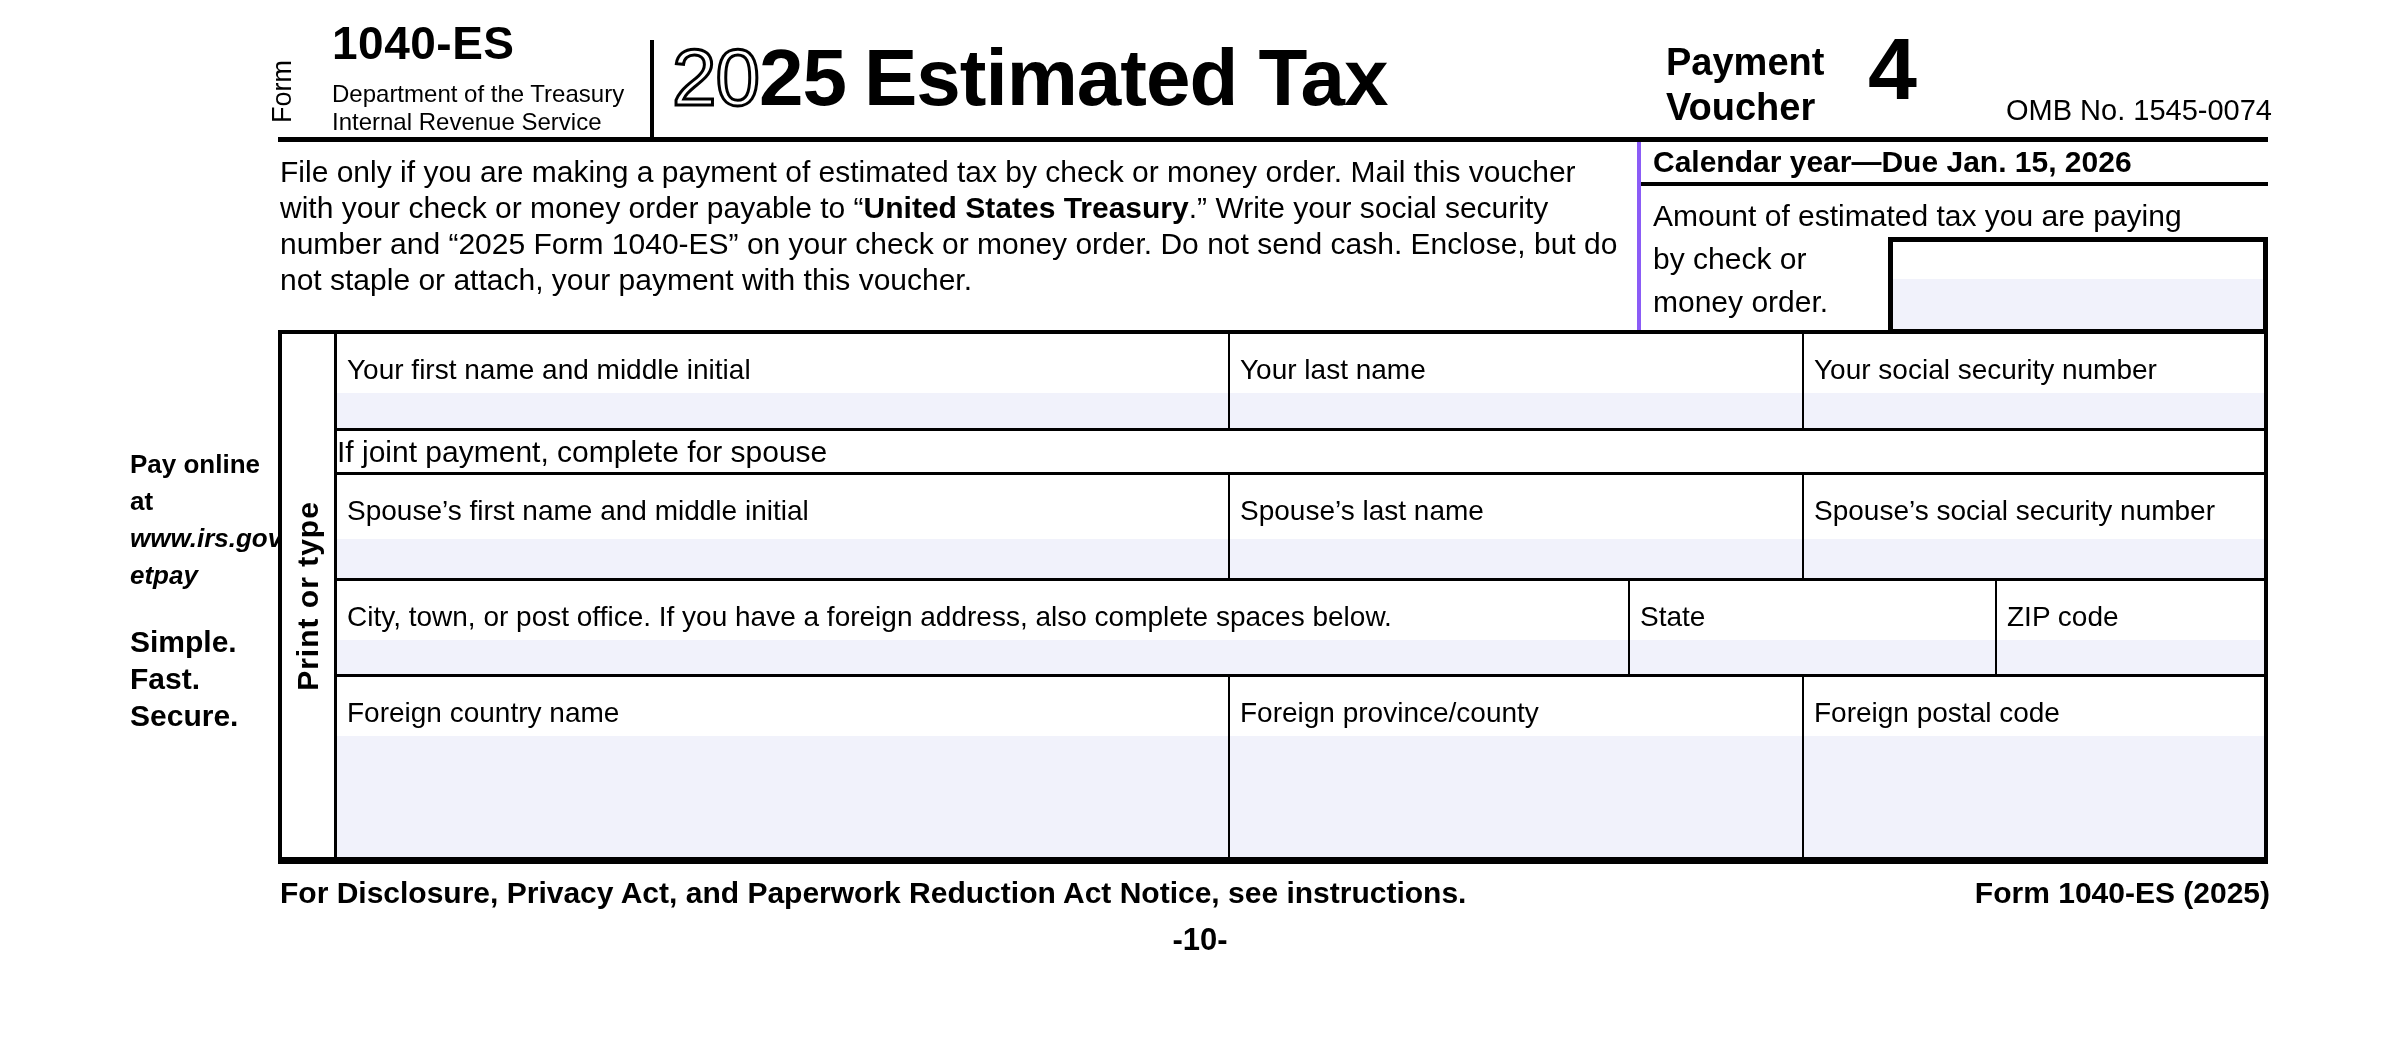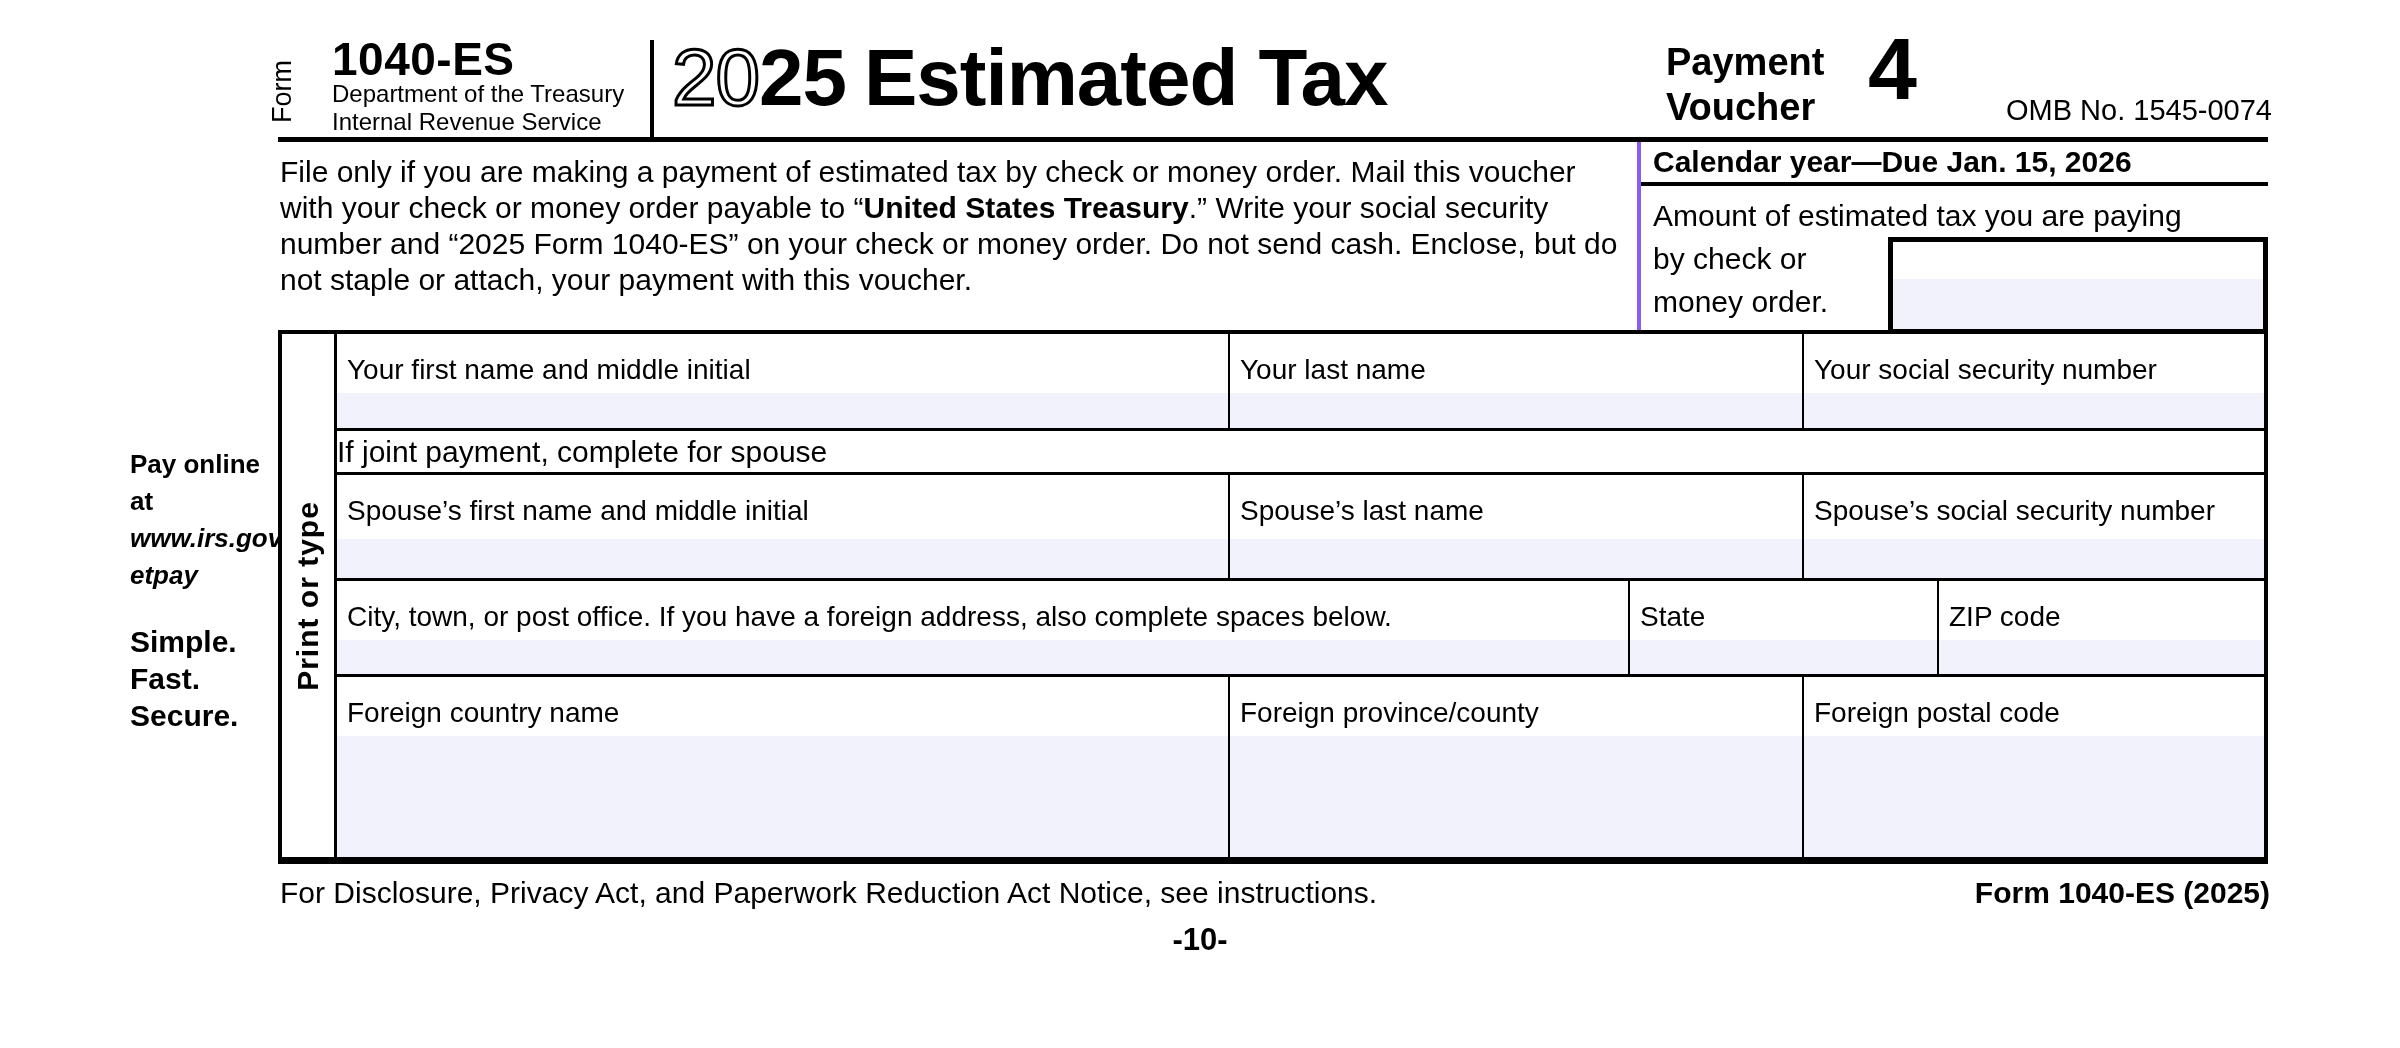--- a/index.html
+++ b/index.html
@@ -6,21 +6,21 @@
   .page{
     position:relative;width:2400px;height:1048px;background:#ffffff;
     font-family:"Liberation Sans",sans-serif;color:#000;overflow:hidden;
   }
   *{box-sizing:border-box;}
   .abs{position:absolute;}
 
   
   .form-word-box{left:262px;top:44px;width:40px;height:94px;display:flex;align-items:center;justify-content:center;}
   .form-word-box span{transform:rotate(-90deg);font-size:27px;white-space:nowrap;}
-  .form-number{left:332px;top:32px;font-size:46px;font-weight:bold;letter-spacing:0.5px;}
+  .form-number{left:332px;top:16px;font-size:46px;font-weight:bold;letter-spacing:0.5px;}
   .dept1{left:332px;top:80px;font-size:24px;}
   .dept2{left:332px;top:108px;font-size:24px;}
   .hdr-divider{left:650px;top:40px;width:4px;height:98px;background:#000;}
   .big-title{left:672px;top:32px;font-size:80px;font-weight:bold;white-space:nowrap;letter-spacing:-1px;}
   .year-outline{color:#fff;-webkit-text-stroke:3px #000;font-weight:normal;}
   .title-rest{margin-left:18px;}
   .pv{left:1666px;top:40px;font-size:38px;font-weight:bold;line-height:45px;}
   .pv-num{left:1868px;top:18px;font-size:88px;font-weight:bold;}
   .omb{left:2006px;top:94px;font-size:29px;}
   .top-rule{left:278px;top:137px;width:1990px;height:5px;background:#000;}
@@ -56,24 +56,24 @@
   .r1{height:94px;}
   .r2{height:44px;display:flex;align-items:center;font-size:30px;}
   .r3{height:106px;}
   .r4{height:95px;}
   .r5{height:96px;}
   .r6{flex:1;}
   .w-name{width:891px;}
   .w-last{width:574px;}
   .w-rest{flex:1;}
   .w-city{width:1291px;}
-  .w-state{width:309px;}
-
-  
-  .footer-notice{left:280px;top:876px;font-size:30px;font-weight:normal;}
+  .w-state{width:367px;}
+
+  
+  .footer-notice{left:280px;top:876px;font-size:30px;font-weight:bold;}
   .footer-formid{right:130px;top:876px;font-size:30px;font-weight:bold;}
   .page-num{left:0;top:922px;width:2400px;text-align:center;font-size:31px;font-weight:bold;}
 </style>
 </head>
 <body>
 
 <div class="page">
 
   <div class="abs form-word-box">
     <span>Form</span>

